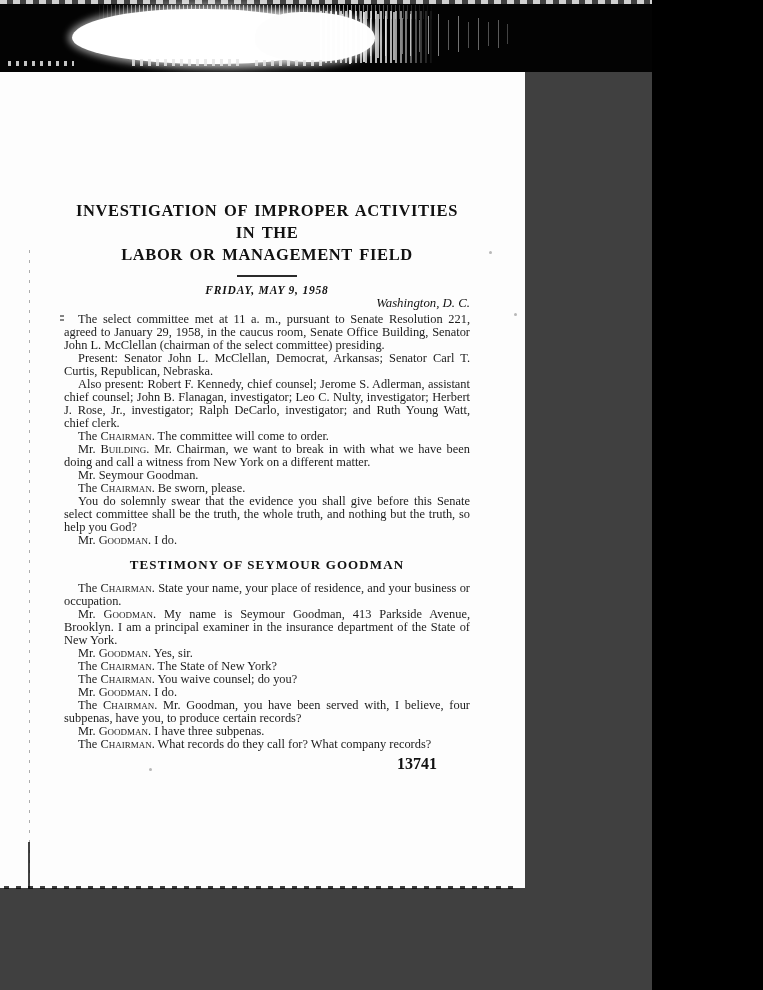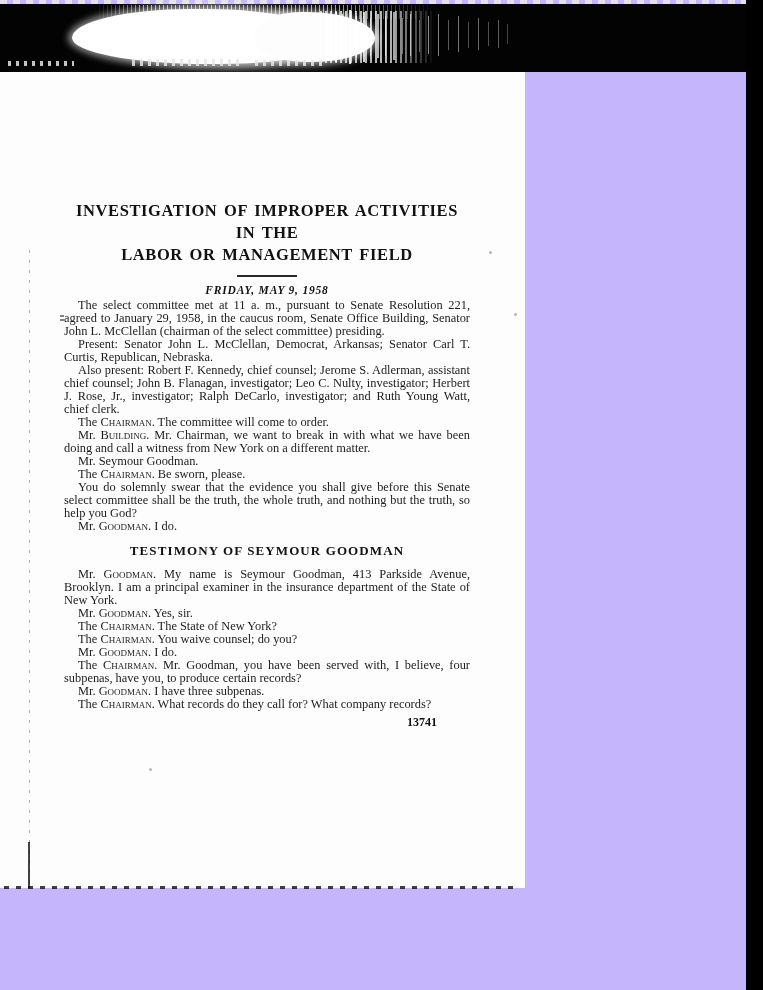--- a/index.html
+++ b/index.html
@@ -1,16 +1,16 @@
 <!DOCTYPE html>
 <html><head>
 <meta charset="utf-8">
 <style>
   html,body{margin:0;padding:0;background:#000;}
-  .canvas{position:relative;width:746px;height:990px;background:#c4b5fd;overflow:hidden;
+  .canvas{position:relative;width:652px;height:990px;background:#404040;overflow:hidden;
           font-family:"Liberation Serif", serif;}
   
   .top-dashes{position:absolute;left:0;top:0;width:763px;height:4px;
     background:repeating-linear-gradient(90deg,#e9e9e9 0 7px,transparent 7px 13px);opacity:.85;}
   
   .scan-band{position:absolute;left:0;top:4px;width:763px;height:68px;background:#030303;}
   .glare-blob{position:absolute;left:72px;top:5px;width:262px;height:55px;background:#fff;
     border-radius:48% 52% 46% 54% / 55% 60% 45% 50%;
     box-shadow:0 0 7px 4px rgba(255,255,255,.55), 40px 2px 12px 2px rgba(255,255,255,.35);}
   .glare-blob2{position:absolute;left:255px;top:8px;width:120px;height:50px;background:#fdfdfd;
@@ -46,21 +46,21 @@
             letter-spacing:.4px;color:#141414;}
   .org-line:nth-child(1){transform:translateX(45px);}
   .org-line:nth-child(2){transform:translateX(-3px);}
   .org-line:nth-child(3){transform:translateX(18px);}
   .location-line{font-style:italic;font-size:12.8px;line-height:13px;text-align:right;margin-top:1px;color:#111;}
   .body-text{margin-top:3px;}
   .para{margin:0;font-size:12.4px;line-height:13px;text-align:justify;text-indent:14px;color:#1b1b1b;}
   .sc{font-variant:small-caps;}
   .testimony-heading{font-weight:700;font-size:13px;text-align:center;letter-spacing:1.1px;
                      margin:10px 0 9px 0;color:#111;}
-  .page-number{font-weight:700;font-size:12px;text-align:right;padding-right:33px;margin-top:4px;color:#111;}
+  .page-number{font-weight:700;font-size:16px;text-align:right;padding-right:33px;margin-top:4px;color:#111;}
 </style>
 </head>
 <body>
 
 <div class="canvas">
 
   <div class="top-dashes"></div>
 
   <div class="scan-band">
     <div class="glare-fringe"></div>
@@ -104,36 +104,38 @@
     <div class="speck" style="left:149px;top:696px;"></div>
 
     <div class="content">
       <div class="title">
         <div>INVESTIGATION OF IMPROPER ACTIVITIES IN THE</div>
         <div>LABOR OR MANAGEMENT FIELD</div>
       </div>
       <div class="rule"></div>
       <div class="date-line">FRIDAY, MAY 9, 1958</div>
 
+      <div class="location-line">Washington, D. C.</div>
 
       <div class="body-text" id="opening">
           <p class="para"><span>The select committee met at 11 a. m., pursuant to Senate Resolution 221, agreed to January 29, 1958, in the caucus room, Senate Office Building, Senator John L. McClellan (chairman of the select committee) presiding.</span></p>
           <p class="para"><span>Present: Senator John L. McClellan, Democrat, Arkansas; Senator Carl T. Curtis, Republican, Nebraska.</span></p>
           <p class="para"><span>Also present: Robert F. Kennedy, chief counsel; Jerome S. Adlerman, assistant chief counsel; John B. Flanagan, investigator; Leo C. Nulty, investigator; Herbert J. Rose, Jr., investigator; Ralph DeCarlo, investigator; and Ruth Young Watt, chief clerk.</span></p>
           <p class="para"><span>The </span><span class="sc">Chairman</span><span>. The committee will come to order.</span></p>
           <p class="para"><span>Mr. </span><span class="sc">Building</span><span>. Mr. Chairman, we want to break in with what we have been doing and call a witness from New York on a different matter.</span></p>
           <p class="para"><span>Mr. Seymour Goodman.</span></p>
           <p class="para"><span>The </span><span class="sc">Chairman</span><span>. Be sworn, please.</span></p>
           <p class="para"><span>You do solemnly swear that the evidence you shall give before this Senate select committee shall be the truth, the whole truth, and nothing but the truth, so help you God?</span></p>
           <p class="para"><span>Mr. </span><span class="sc">Goodman</span><span>. I do.</span></p>
         </div>
 
       <div class="testimony-heading">TESTIMONY OF SEYMOUR GOODMAN</div>
 
       <div class="body-text" id="testimony">
+          <p class="para"><span>The </span><span class="sc">Chairman</span><span>. State your name, your place of residence, and your business or occupation.</span></p>
           <p class="para"><span>Mr. </span><span class="sc">Goodman</span><span>. My name is Seymour Goodman, 413 Parkside Avenue, Brooklyn.  I am a principal examiner in the insurance department of the State of New York.</span></p>
           <p class="para"><span>Mr. </span><span class="sc">Goodman</span><span>. Yes, sir.</span></p>
           <p class="para"><span>The </span><span class="sc">Chairman</span><span>. The State of New York?</span></p>
           <p class="para"><span>The </span><span class="sc">Chairman</span><span>. You waive counsel; do you?</span></p>
           <p class="para"><span>Mr. </span><span class="sc">Goodman</span><span>. I do.</span></p>
           <p class="para"><span>The </span><span class="sc">Chairman</span><span>. Mr. Goodman, you have been served with, I believe, four subpenas, have you, to produce certain records?</span></p>
           <p class="para"><span>Mr. </span><span class="sc">Goodman</span><span>. I have three subpenas.</span></p>
           <p class="para"><span>The </span><span class="sc">Chairman</span><span>. What records do they call for?  What company records?</span></p>
         </div>
 

